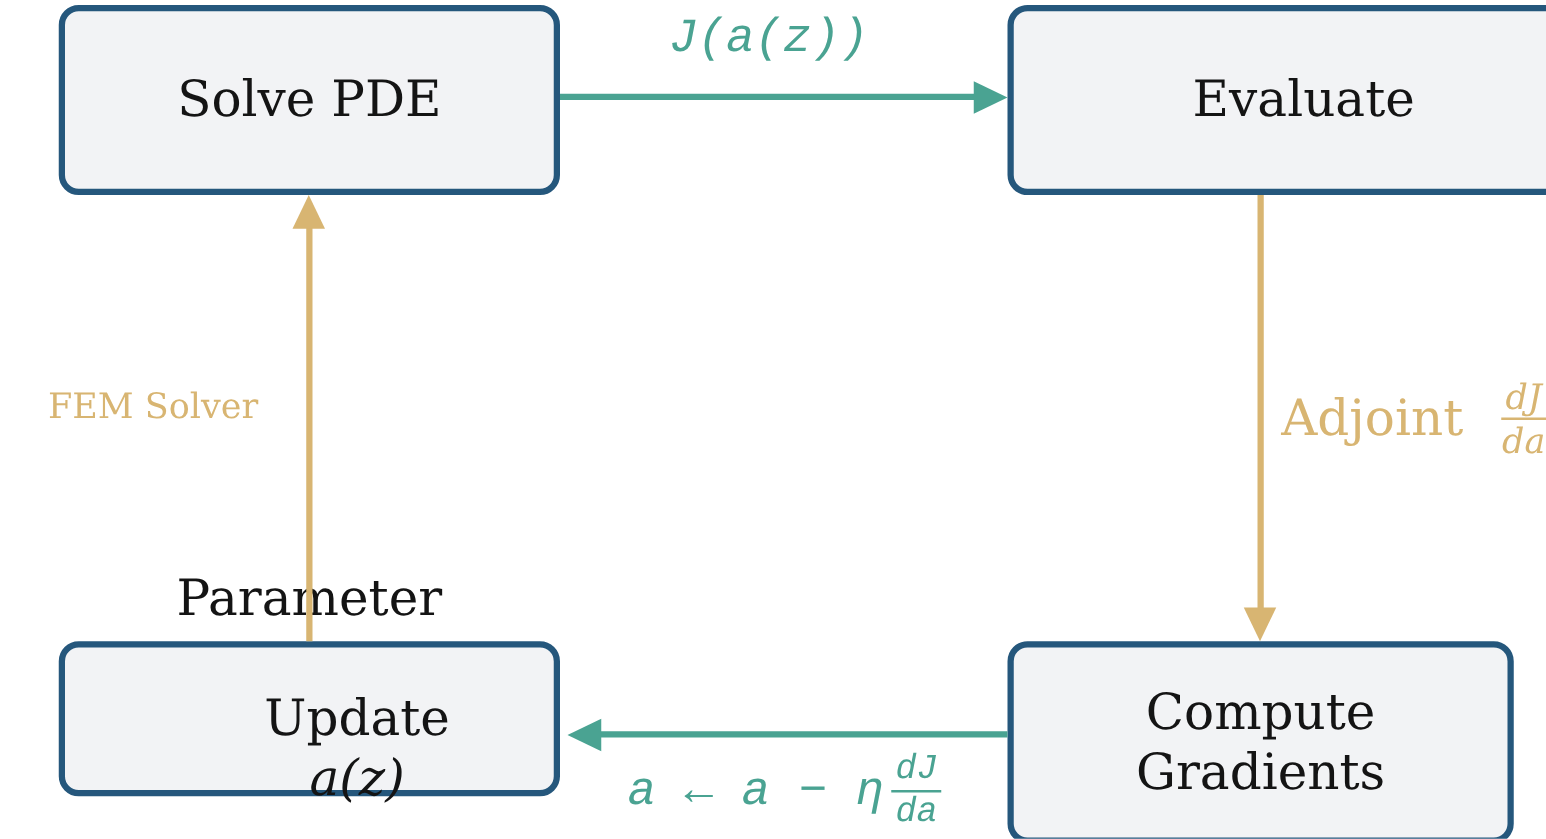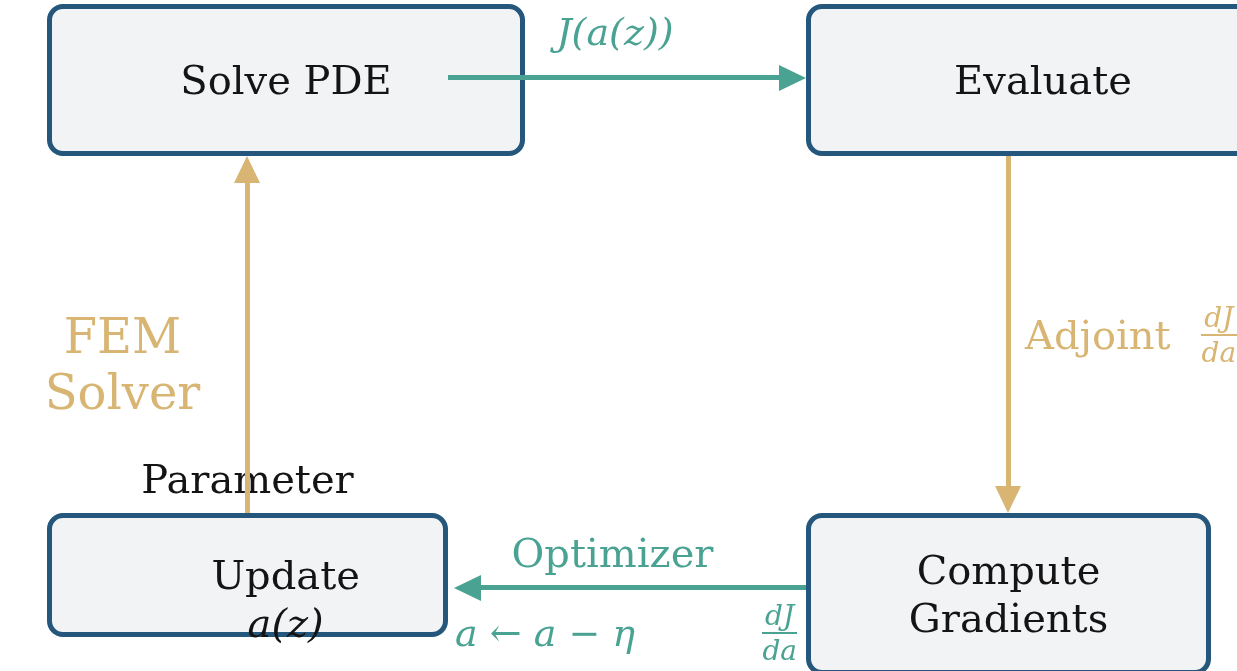--- a/index.html
+++ b/index.html
@@ -23,21 +23,21 @@
     border-radius: 16px;
     display: flex;
     flex-direction: column;
     justify-content: center;
     align-items: center;
     font-size: 40px;
     line-height: 48px;
     color: var(--box-text, #141414);
     text-align: center;
   }
-  #box-solve-pde      { left: 47px;  top: 4px;   width: 478px; height: 152px; }
+  #box-solve-pde      { left: 47px;  top: 4px;   width: 401px; height: 152px; }
   #box-evaluate       { left: 806px; top: 4px;   width: 474px; height: 152px; }
   #box-parameter      { left: 47px;  top: 513px; width: 401px; height: 124px; }
   #box-compute        { left: 806px; top: 513px; width: 405px; height: 162px; }
   .math { font-style: italic; }
   .node .line { white-space: pre; }
 
   
   .hline, .vline { position: absolute; }
   .hline { height: 5px; }
   .vline { width: 5px; }
@@ -66,42 +66,42 @@
     border-top: 27px solid var(--gold, #d8b572);
   }
   #arrow-left-head {
     left: 234px; top: 156px;
     border-left: 13px solid transparent; border-right: 13px solid transparent;
     border-bottom: 27px solid var(--gold, #d8b572);
   }
 
   
   .edge-label { position: absolute; }
-  .teal-text { color: var(--teal, #4aa392); }
+  .teal-text { color: var(--teal, #4aa392); font-family: Liberation Mono, monospace; }
   .gold-text { color: var(--gold, #d8b572); }
   #label-j {
     left: 450px; top: 10px; width: 330px;
     text-align: center; font-size: 38px; font-style: italic;
   }
   #label-fem {
     left: 5px; top: 308px; width: 235px;
-    text-align: center; font-size: 48px;
+    text-align: center; font-size: 28px;
   }
   #label-adjoint {
     left: 1025px; top: 300px; height: 70px;
     display: flex; align-items: center; gap: 28px;
     font-size: 40px;
   }
   #label-optimizer {
     left: 445px; top: 530px; width: 335px;
     text-align: center; font-size: 40px;
   }
   #label-formula {
     left: 455px; top: 600px; width: 345px;
-    display: flex; justify-content: space-between; align-items: center; gap: 6px;
+    display: flex; justify-content: center; align-items: center; gap: 6px;
     font-size: 38px; font-style: italic;
   }
 
   
   .frac {
     display: inline-flex; flex-direction: column; align-items: center;
     font-size: 28px; line-height: 1.12; font-style: italic;
     vertical-align: middle;
   }
   .frac .num { border-bottom: 2px solid currentColor; padding: 0 3px 1px 3px; }
@@ -142,21 +142,20 @@
   <div class="edge-label gold-text" id="label-adjoint">
     <span>Adjoint</span>
     <span class="frac">
       <span class="num">dJ</span>
       <span class="den">da</span>
     </span>
   </div>
 
   <div class="hline teal-line" id="arrow-bottom-line"></div>
   <div class="head" id="arrow-bottom-head"></div>
-  <div class="edge-label teal-text" id="label-optimizer">Optimizer</div>
   <div class="edge-label teal-text" id="label-formula">
     <span>a ← a − η</span>
     <span class="frac">
       <span class="num">dJ</span>
       <span class="den">da</span>
     </span>
   </div>
 
   <div class="vline gold-line" id="arrow-left-line"></div>
   <div class="head" id="arrow-left-head"></div>

